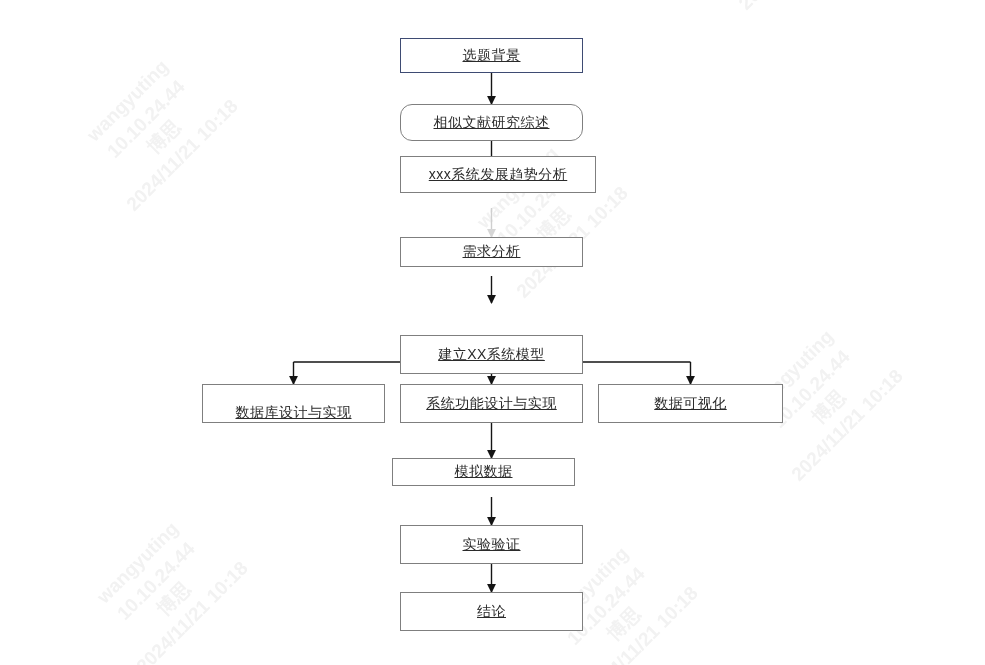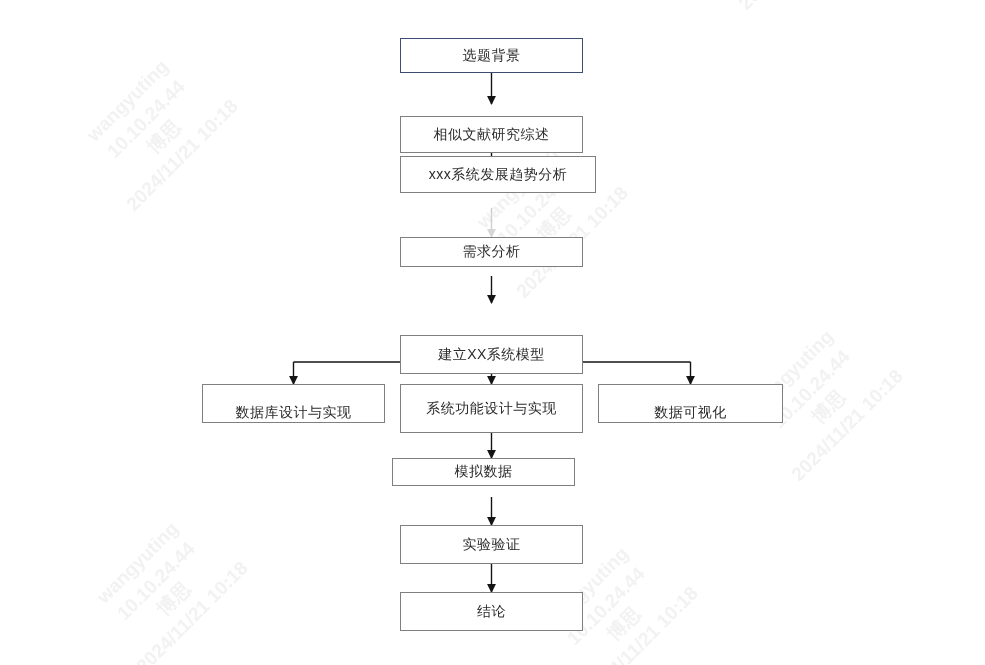--- a/index.html
+++ b/index.html
@@ -54,20 +54,21 @@
     justify-content: center;
     font-size: 14px;
     color: #2b2b2b;
     letter-spacing: 0.5px;
   }
   .node.primary {
     border-color: #3e4b73;
   }
   .node .node-label {
     white-space: nowrap;
+    text-decoration: underline;
   }
 </style>
 </head>
 <body>
 
 <div class="canvas">
 
   <div class="wm" style="left:155px; top:128px;">
     <span>wangyuting</span>
     <span>10.10.24.44</span>
@@ -123,45 +124,45 @@
     <path d="M690.5,362 L690.5,384" stroke="#141414" stroke-width="1.4" fill="none" marker-end="url(#arrow)"></path>
     <path d="M491.5,423 L491.5,458" stroke="#141414" stroke-width="1.4" fill="none" marker-end="url(#arrow)"></path>
     <path d="M491.5,497 L491.5,525" stroke="#141414" stroke-width="1.4" fill="none" marker-end="url(#arrow)"></path>
     <path d="M491.5,564 L491.5,592" stroke="#141414" stroke-width="1.4" fill="none" marker-end="url(#arrow)"></path>
   </svg>
 
   <div class="node primary" style="left:400px; top:38px; width:183px; height:35px;">
     <span class="node-label">选题背景</span>
   </div>
 
-  <div class="node" style="left:400px; top:116px; width:183px; height:37px;">
+  <div class="node" style="left:400px; top:104px; width:183px; height:37px;border-radius:12px;">
     <span class="node-label">相似文献研究综述</span>
   </div>
 
   <div class="node" style="left:400px; top:156px; width:196px; height:37px;">
     <span class="node-label">xxx系统发展趋势分析</span>
   </div>
 
   <div class="node" style="left:400px; top:237px; width:183px; height:30px;">
     <span class="node-label">需求分析</span>
   </div>
 
   <div class="node" style="left:400px; top:303px; width:183px; height:39px;margin-top:32px;">
     <span class="node-label">建立XX系统模型</span>
   </div>
 
   <div class="node" style="left:202px; top:384px; width:183px; height:39px;align-items:flex-end;">
     <span class="node-label">数据库设计与实现</span>
   </div>
 
-  <div class="node" style="left:400px; top:384px; width:183px; height:49px;">
+  <div class="node" style="left:400px; top:384px; width:183px; height:39px;">
     <span class="node-label">系统功能设计与实现</span>
   </div>
 
-  <div class="node" style="left:598px; top:384px; width:185px; height:39px;align-items:flex-end;">
+  <div class="node" style="left:598px; top:384px; width:185px; height:39px;">
     <span class="node-label">数据可视化</span>
   </div>
 
   <div class="node" style="left:392px; top:458px; width:183px; height:28px;">
     <span class="node-label">模拟数据</span>
   </div>
 
   <div class="node" style="left:400px; top:592px; width:183px; height:39px;">
     <span class="node-label">结论</span>
   </div>

